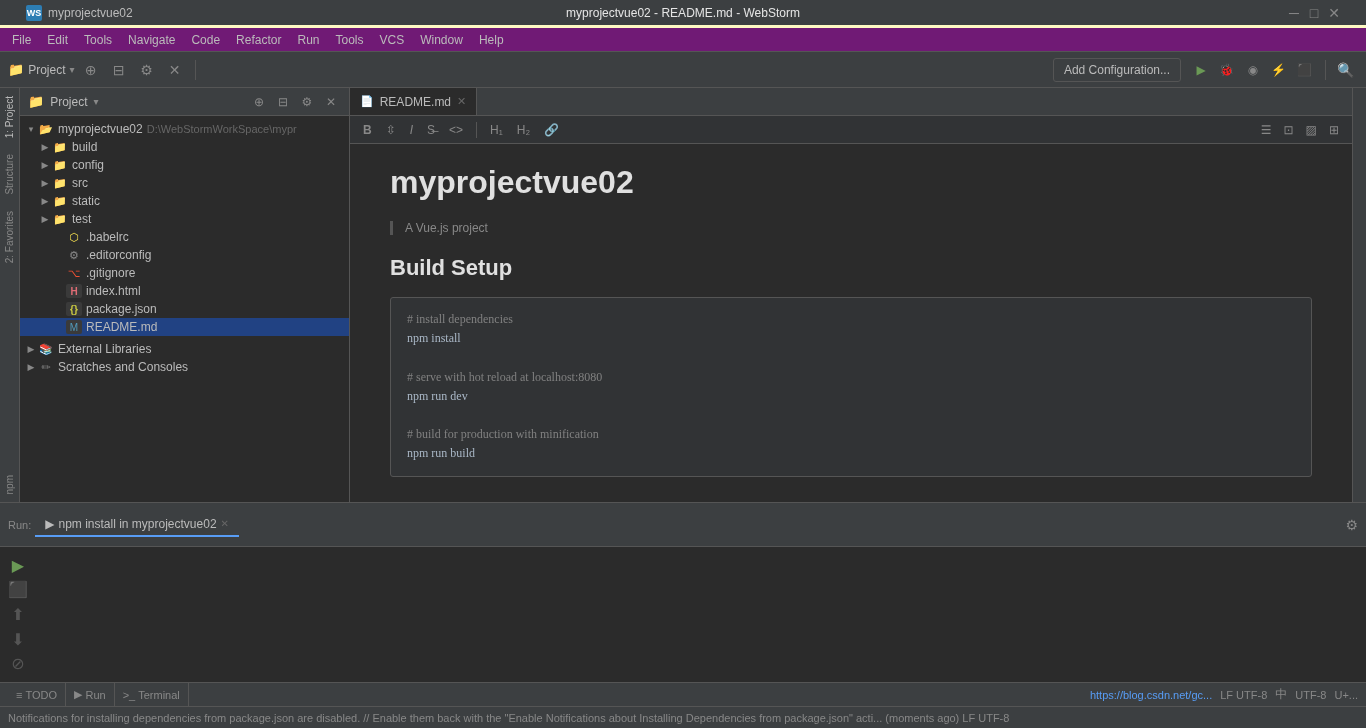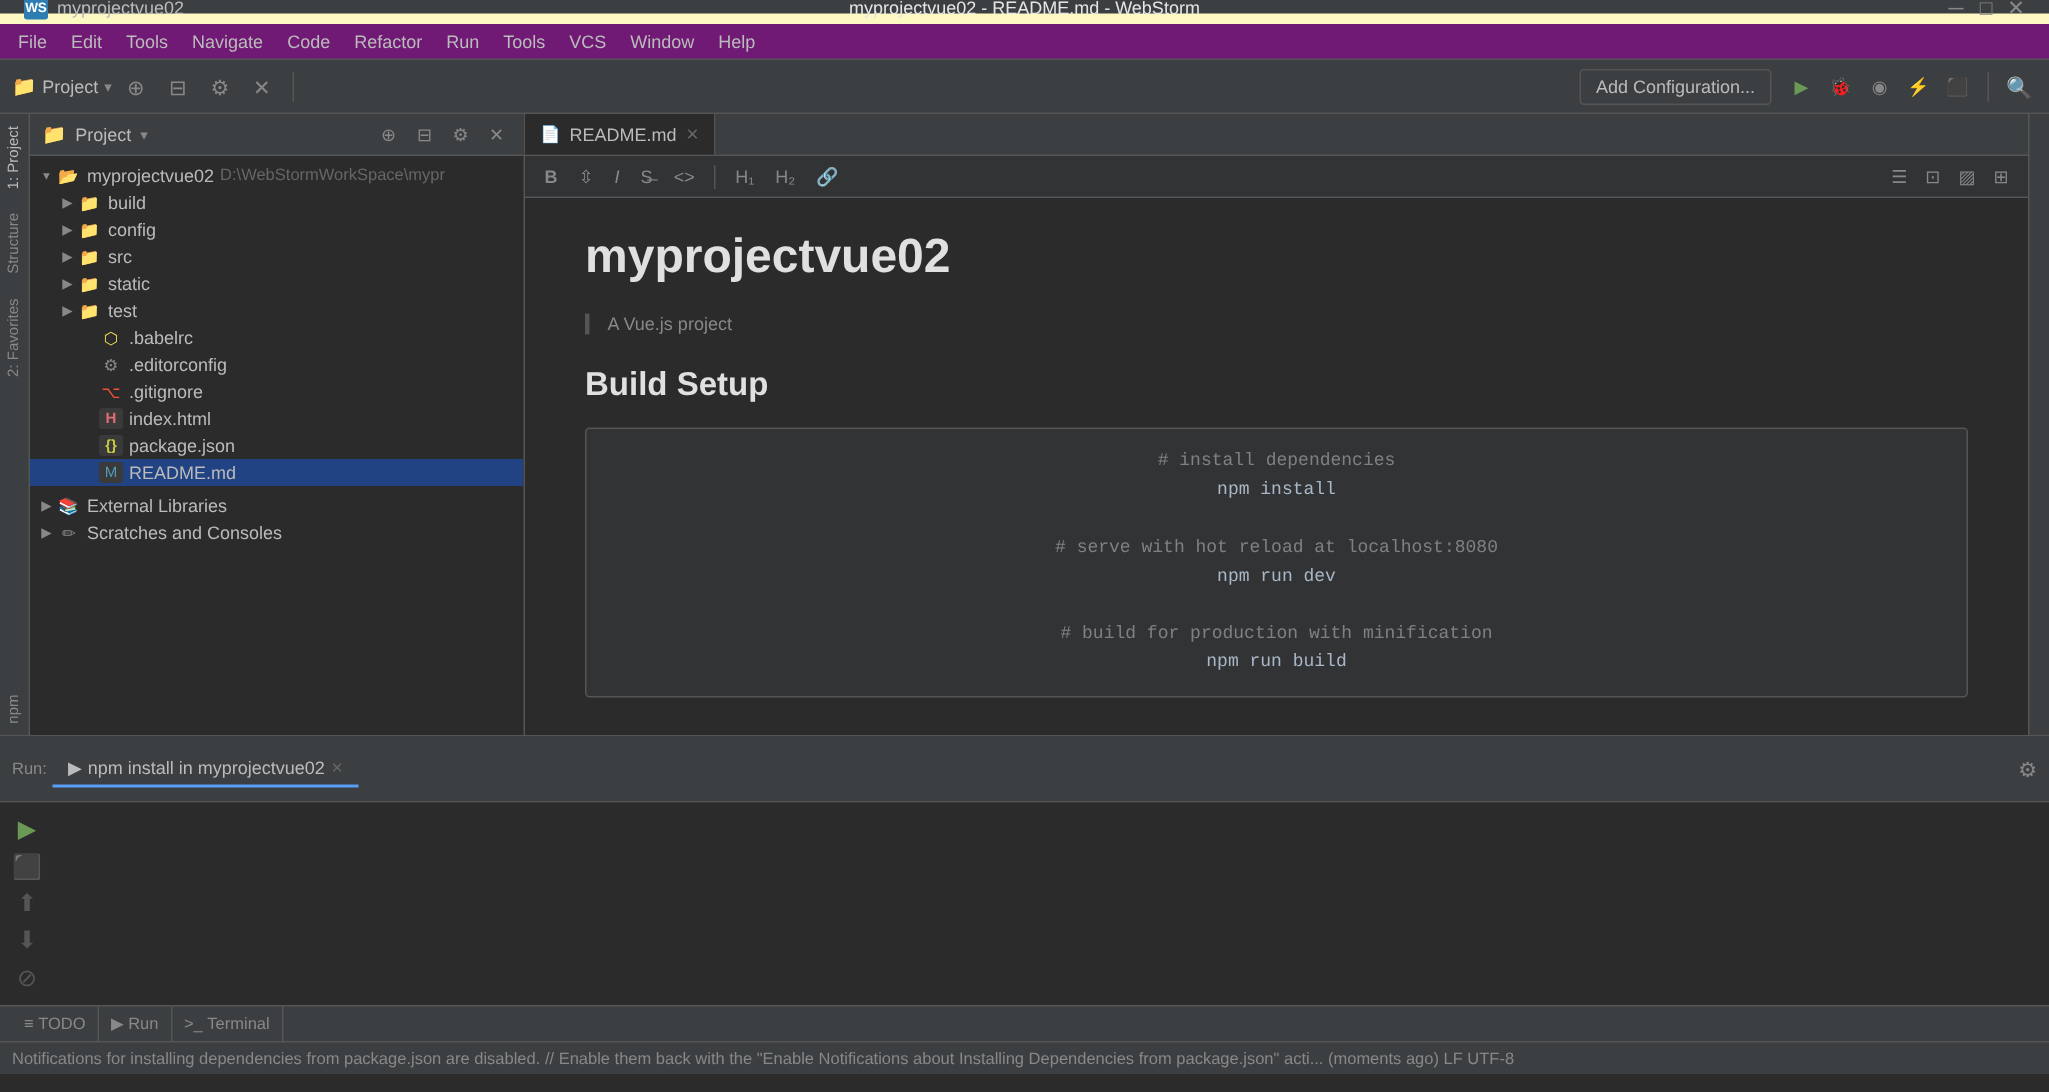--- a/index.html
+++ b/index.html
@@ -1,26 +1,26 @@
 <!DOCTYPE html>
 <html><head>
   <meta charset="utf-8">
   <style>
     * { margin: 0; padding: 0; box-sizing: border-box; }
     body { font-family: 'Segoe UI', Arial, sans-serif; font-size: 12px; background: #2b2b2b; color: #a9b7c6; overflow: hidden; width: 1366px; height: 728px; }
 
     
     #title-bar {
-      height: 16px;
+      height: 28px;
       background: #3c3f41;
       display: flex;
       align-items: center;
       justify-content: space-between;
-      border-bottom: 7px solid #fef9c3;
-      padding: 0 16px;
+      border-bottom: 3px solid #fef9c3;
+      padding: 0 26px;
       user-select: none;
     }
     #title-bar .title-left { display: flex; align-items: center; gap: 6px; }
     #title-bar .ws-logo { width: 16px; height: 16px; background: #2d7db3; border-radius: 2px; display: flex; align-items: center; justify-content: center; font-size: 9px; color: white; font-weight: bold; }
     #title-bar .app-name { font-size: 12px; color: #bbbbbb; }
     #title-bar .title-center { font-size: 12px; color: #e5e5e5; position: absolute; left: 50%; transform: translateX(-50%); }
     #title-bar .title-controls { display: flex; gap: 8px; }
     #title-bar .ctrl-btn { width: 12px; height: 12px; font-size: 14px; color: #888; cursor: pointer; display: flex; align-items: center; justify-content: center; }
 
     
@@ -154,26 +154,25 @@
       color: #a9b7c6;
     }
     #editor-content h1 { font-size: 32px; font-weight: bold; color: #e0e0e0; margin-bottom: 20px; }
     #editor-content h2 { font-size: 22px; font-weight: bold; color: #e0e0e0; margin-bottom: 16px; margin-top: 20px; }
     .blockquote-line { border-left: 3px solid #555; padding-left: 12px; color: #888; margin: 12px 0; }
     #editor-content pre {
       background: #313335;
       border: 1px solid #555;
       border-radius: 3px;
       padding: 12px 16px;
-      font-family: Liberation Mono, monospace;
+      font-family: Liberation Serif, serif;
       font-size: 12px;
       color: #a9b7c6;
       margin-top: 12px;
       line-height: 1.6;
-      text-align: center;
     }
     .code-comment { color: #808080; }
     .code-command { color: #a9b7c6; }
 
     
     #right-gutter {
       width: 14px;
       background: #3c3f41;
       border-left: 1px solid #555;
       display: flex;
@@ -517,17 +516,24 @@
     <span>TODO</span>
   </div>
   <div class="status-item" style="padding: 0 8px; border-right:1px solid #555; height:100%; display:flex; align-items:center; gap:3px;">
     <span>▶</span>
     <span>Run</span>
   </div>
   <div class="status-item" style="padding: 0 8px; border-right:1px solid #555; height:100%; display:flex; align-items:center; gap:3px;">
     <span>&gt;_</span>
     <span>Terminal</span>
   </div>
+  <div class="status-right" style="margin-left:auto; display:flex; gap:8px; align-items:center;">
+    <span class="status-link">https://blog.csdn.net/gc...</span>
+    <span>LF  UTF-8</span>
+    <span style="font-size:12px;">中</span>
+    <span>UTF-8</span>
+    <span>U+...</span>
+  </div>
 </div>
 
 <div id="notification-bar" style="height:22px; background:#3c3f41; display:flex; align-items:center; padding:0 8px; border-top:1px solid #555; font-size:11px; color:#888;">
   <span>Notifications for installing dependencies from package.json are disabled. // Enable them back with the "Enable Notifications about Installing Dependencies from package.json" acti... (moments ago)  LF  UTF-8</span>
 </div>
 
 </body></html>

